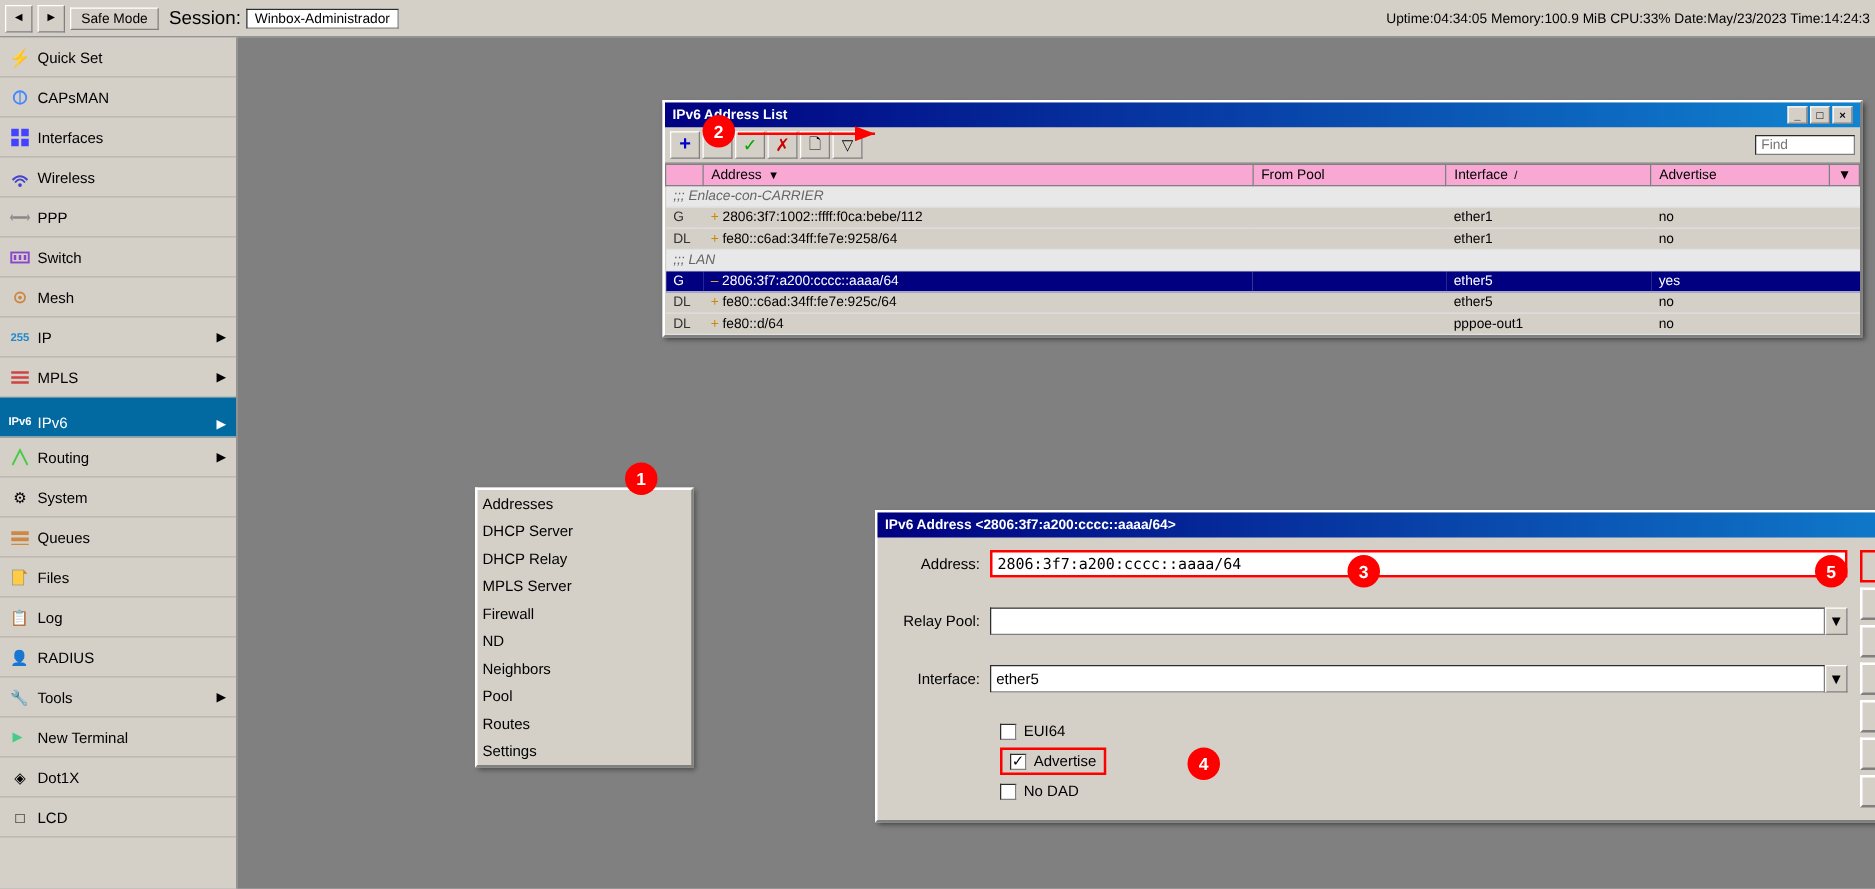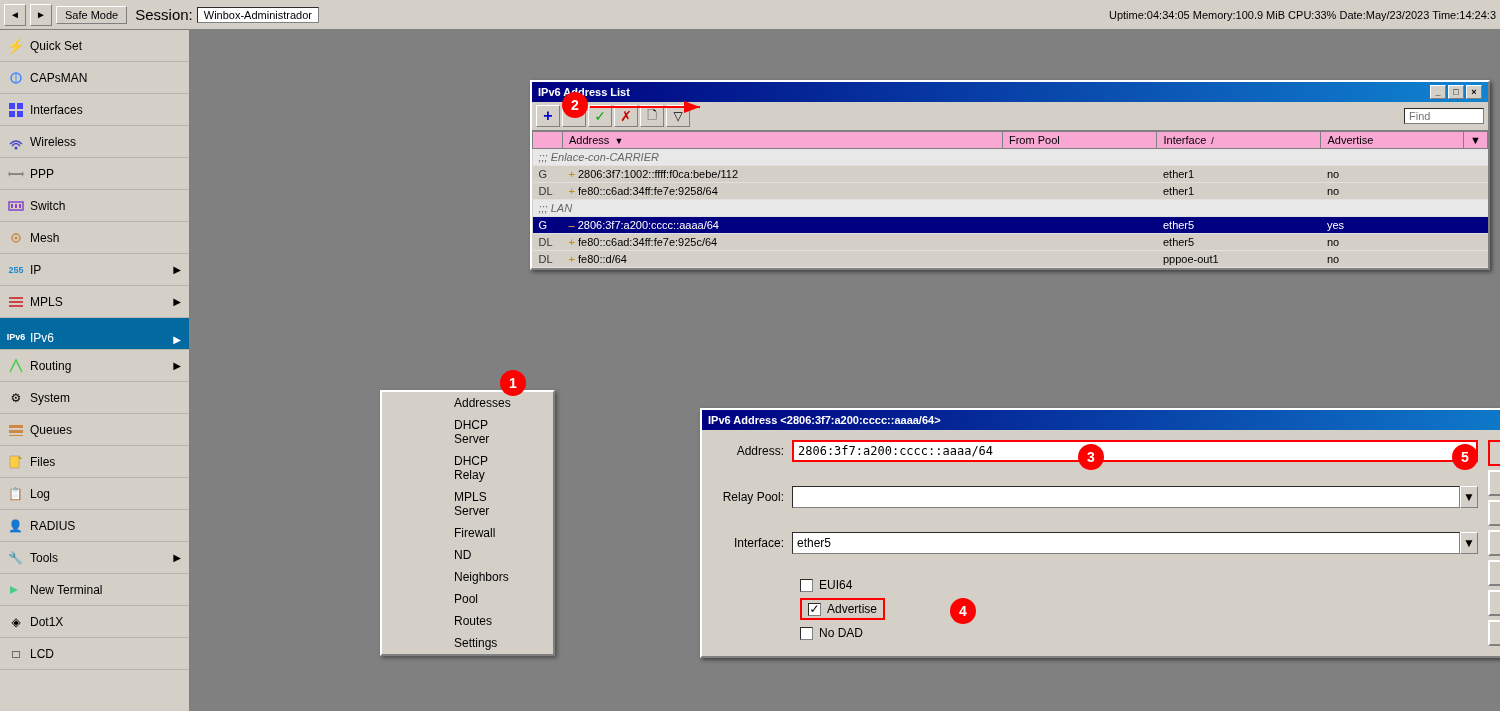--- a/index.html
+++ b/index.html
@@ -271,25 +271,24 @@
       left: 190px;
       width: 175px;
       background: #d4d0c8;
       border: 2px solid #808080;
       border-top-color: #fff;
       border-left-color: #fff;
       box-shadow: 2px 2px 4px rgba(0,0,0,0.4);
       z-index: 100;
     }
     .menu-item {
-      padding: 4px 32px;
+      padding: 4px 4px;
       font-size: 12px;
       cursor: pointer;
       color: #000;
-      margin-left: 40px;
     }
 
     
     .badge {
       position: absolute;
       width: 26px; height: 26px;
       background: #ff0000;
       border-radius: 50%;
       color: #fff;
       font-weight: bold;

